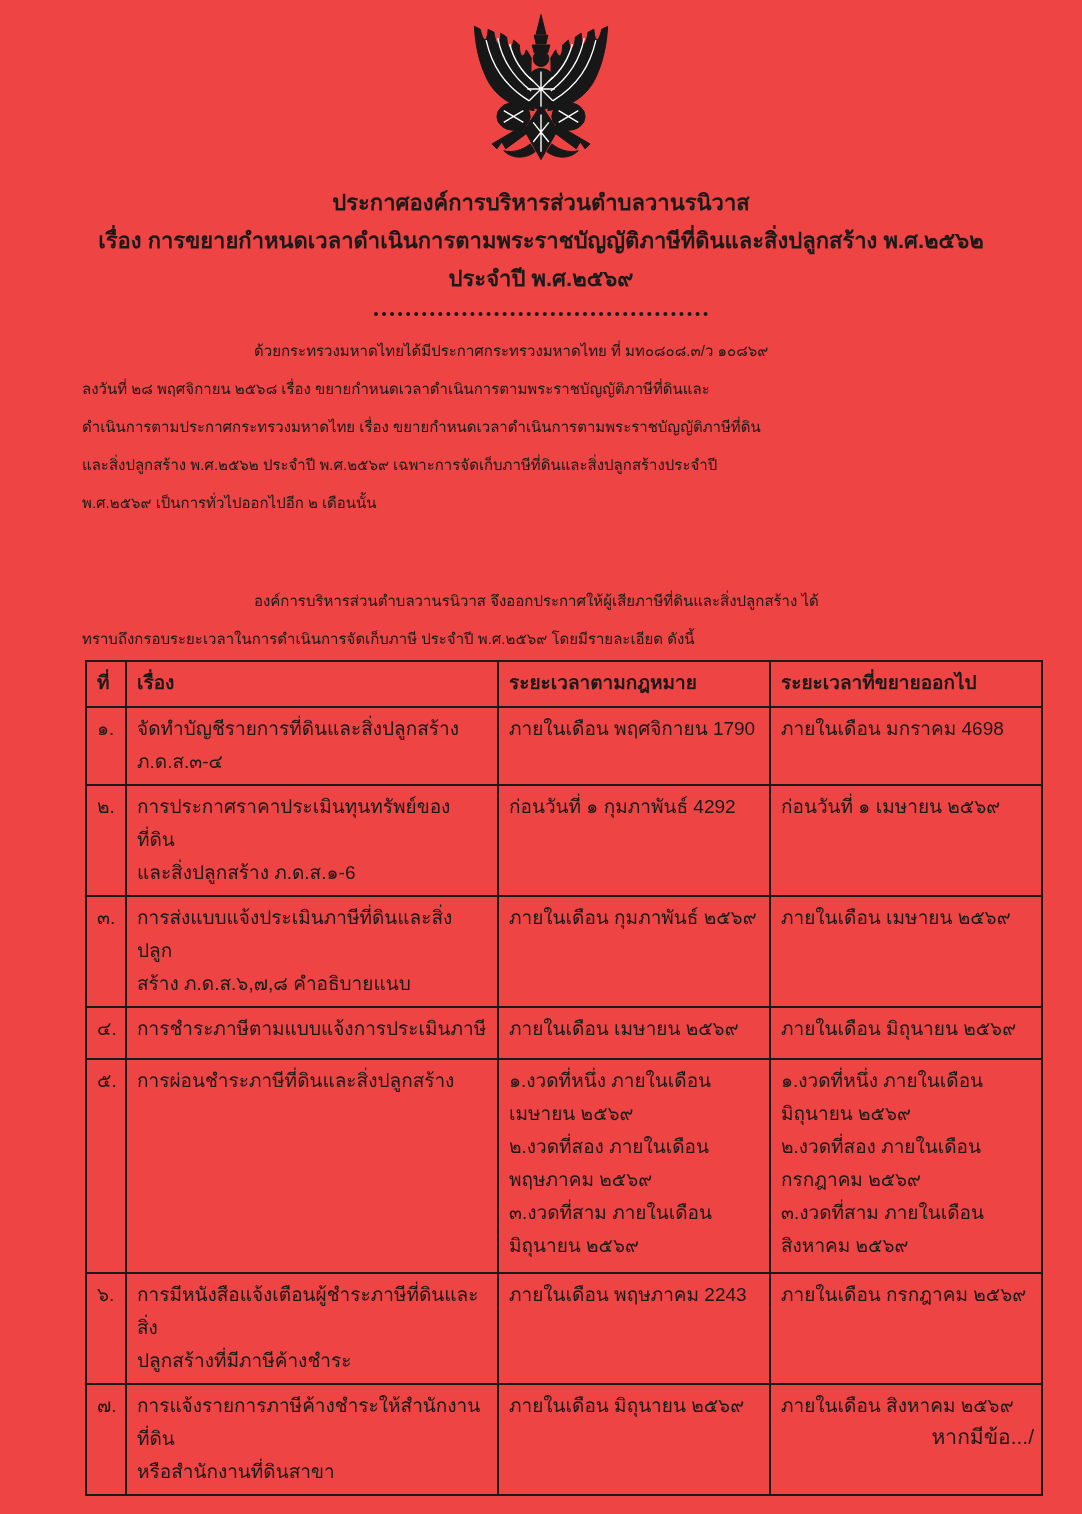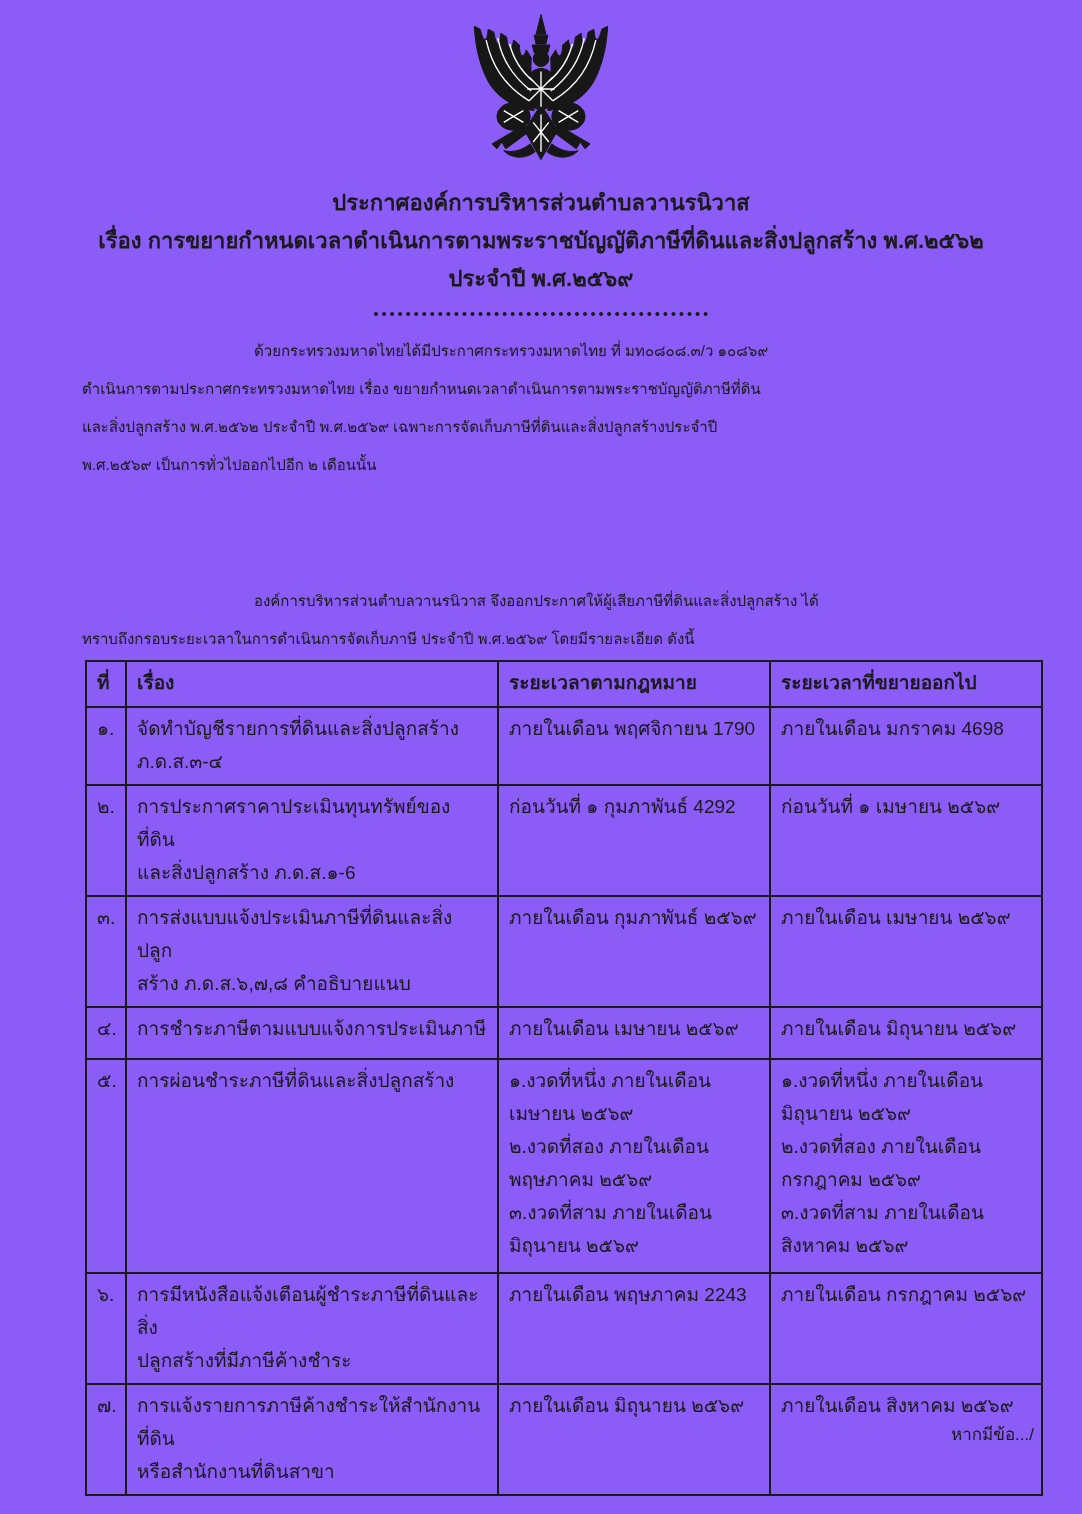--- a/index.html
+++ b/index.html
@@ -1,20 +1,20 @@
 <!DOCTYPE html>
 <html lang="th"><head>
 <meta charset="utf-8">
 <style>
   html,body{margin:0;padding:0;background:#e8e8e8;}
   .page{
     position:relative;
     width:1082px;height:1514px;
     margin:0 auto;
-    background:#8b5cf6;
+    background:#ef4444;
     color:#1a1a1a;
     font-family:"Liberation Sans","DejaVu Sans",sans-serif;
     overflow:hidden;
   }
   .emblem{
     position:absolute;top:12px;left:50%;transform:translateX(-50%);
   }
   .titles{
     position:absolute;top:184px;left:0;right:0;
     text-align:center;font-weight:bold;font-size:22px;line-height:38px;
@@ -52,21 +52,21 @@
   th.no,td.no{text-align:center;padding-left:2px;padding-right:2px;}
   tr.r1 td{height:60px;}
   tr.r2 td{height:66px;}
   tr.r3 td{height:64px;}
   tr.r4 td{height:40px;}
   tr.r5 td{height:202px;}
   tr.r6 td{height:62px;}
   tr.r7 td{height:58px;}
   .footer-note{
     position:absolute;top:1420px;right:48px;
-    font-size:17px;
+    font-size:21px;
   }
 </style>
 </head>
 <body>
 
 <div class="page">
 
   <div class="emblem">
     <svg width="196" height="158" viewBox="0 0 200 160">
       <g fill="#171717" stroke="#171717" stroke-width="1">
@@ -116,20 +116,21 @@
   <div class="titles">
     <div>ประกาศองค์การบริหารส่วนตำบลวานรนิวาส</div>
     <div>เรื่อง การขยายกำหนดเวลาดำเนินการตามพระราชบัญญัติภาษีที่ดินและสิ่งปลูกสร้าง พ.ศ.๒๕๖๒</div>
     <div>ประจำปี พ.ศ.๒๕๖๙</div>
   </div>
 
   <div class="divider"></div>
 
   <div class="para para1">
     <div class="line indent">ด้วยกระทรวงมหาดไทยได้มีประกาศกระทรวงมหาดไทย ที่ มท๐๘๐๘.๓/ว ๑๐๘๖๙</div>
+    <div class="line">ลงวันที่ ๒๘ พฤศจิกายน ๒๕๖๘ เรื่อง ขยายกำหนดเวลาดำเนินการตามพระราชบัญญัติภาษีที่ดินและ</div>
     <div class="line">ดำเนินการตามประกาศกระทรวงมหาดไทย เรื่อง ขยายกำหนดเวลาดำเนินการตามพระราชบัญญัติภาษีที่ดิน</div>
     <div class="line">และสิ่งปลูกสร้าง พ.ศ.๒๕๖๒ ประจำปี พ.ศ.๒๕๖๙ เฉพาะการจัดเก็บภาษีที่ดินและสิ่งปลูกสร้างประจำปี</div>
     <div class="line">พ.ศ.๒๕๖๙ เป็นการทั่วไปออกไปอีก ๒ เดือนนั้น</div>
   </div>
 
   <div class="para para2">
     <div class="line indent">องค์การบริหารส่วนตำบลวานรนิวาส จึงออกประกาศให้ผู้เสียภาษีที่ดินและสิ่งปลูกสร้าง ได้</div>
     <div class="line">ทราบถึงกรอบระยะเวลาในการดำเนินการจัดเก็บภาษี ประจำปี พ.ศ.๒๕๖๙ โดยมีรายละเอียด ดังนี้</div>
   </div>
 

